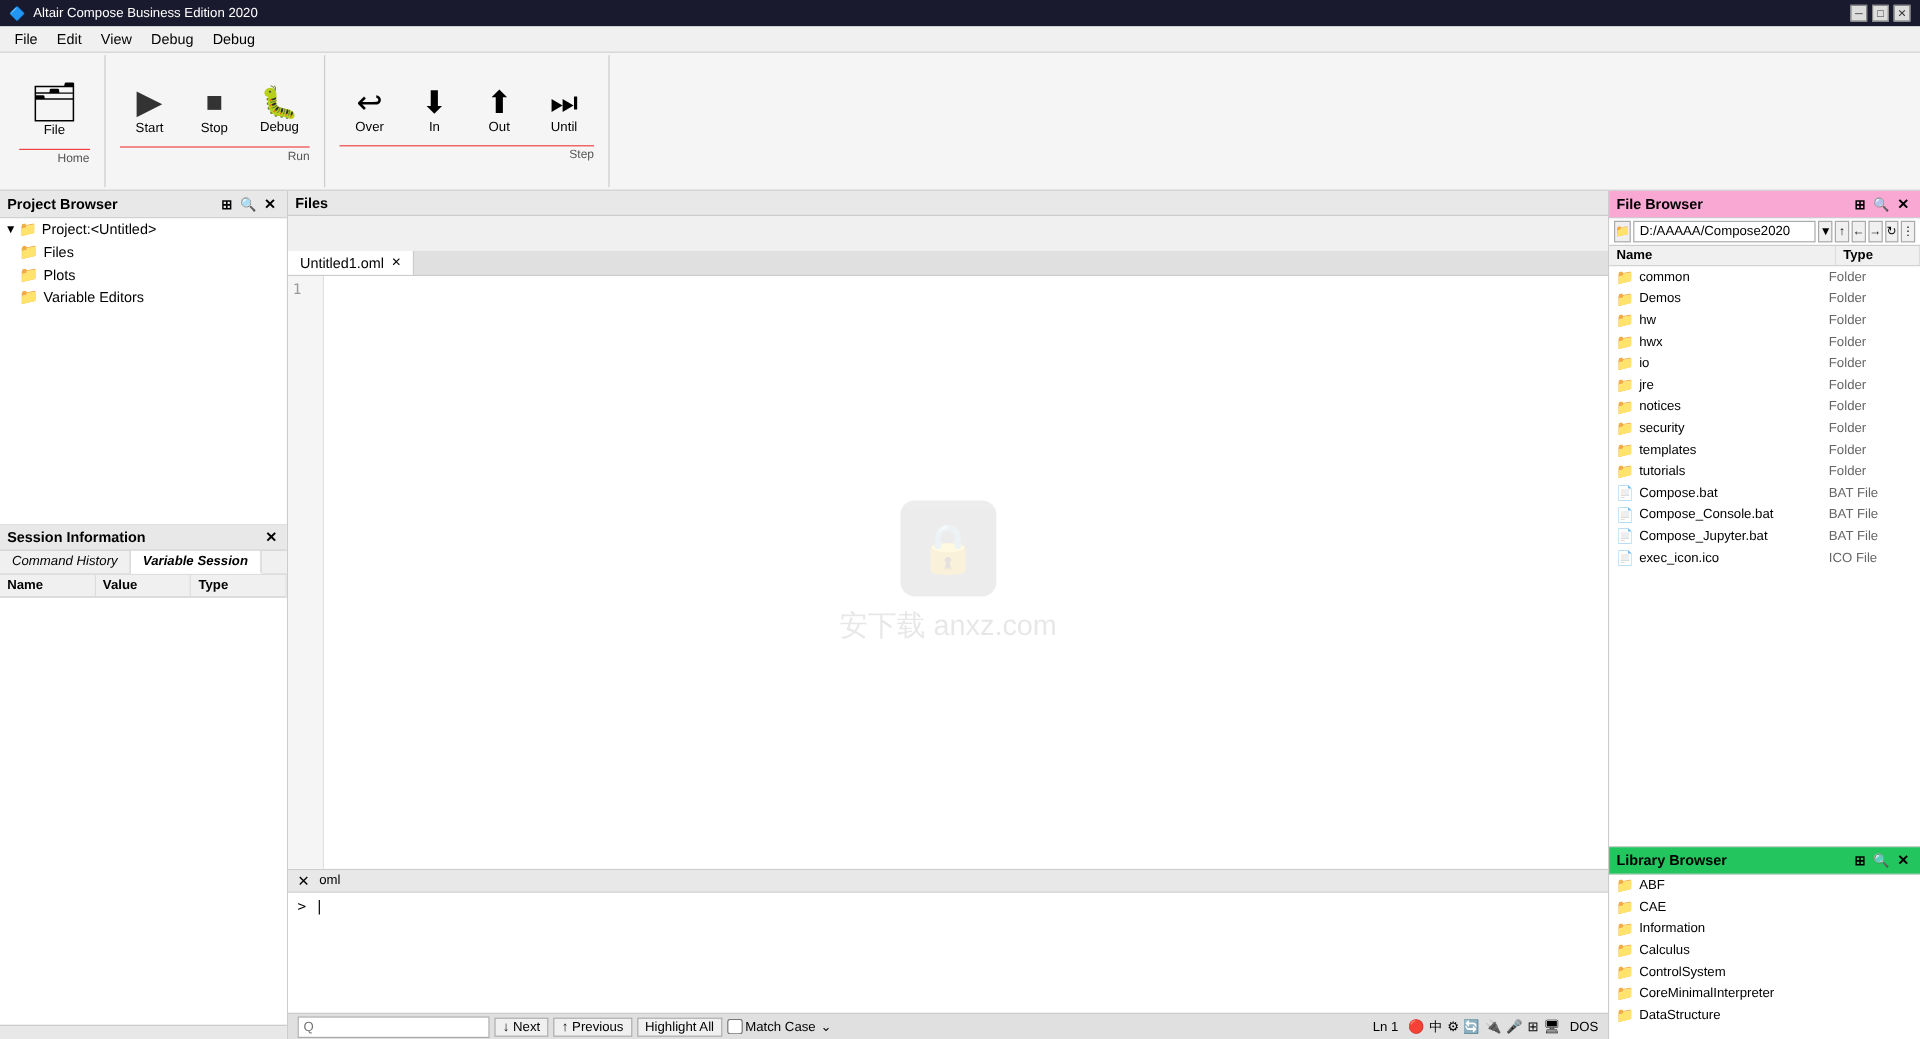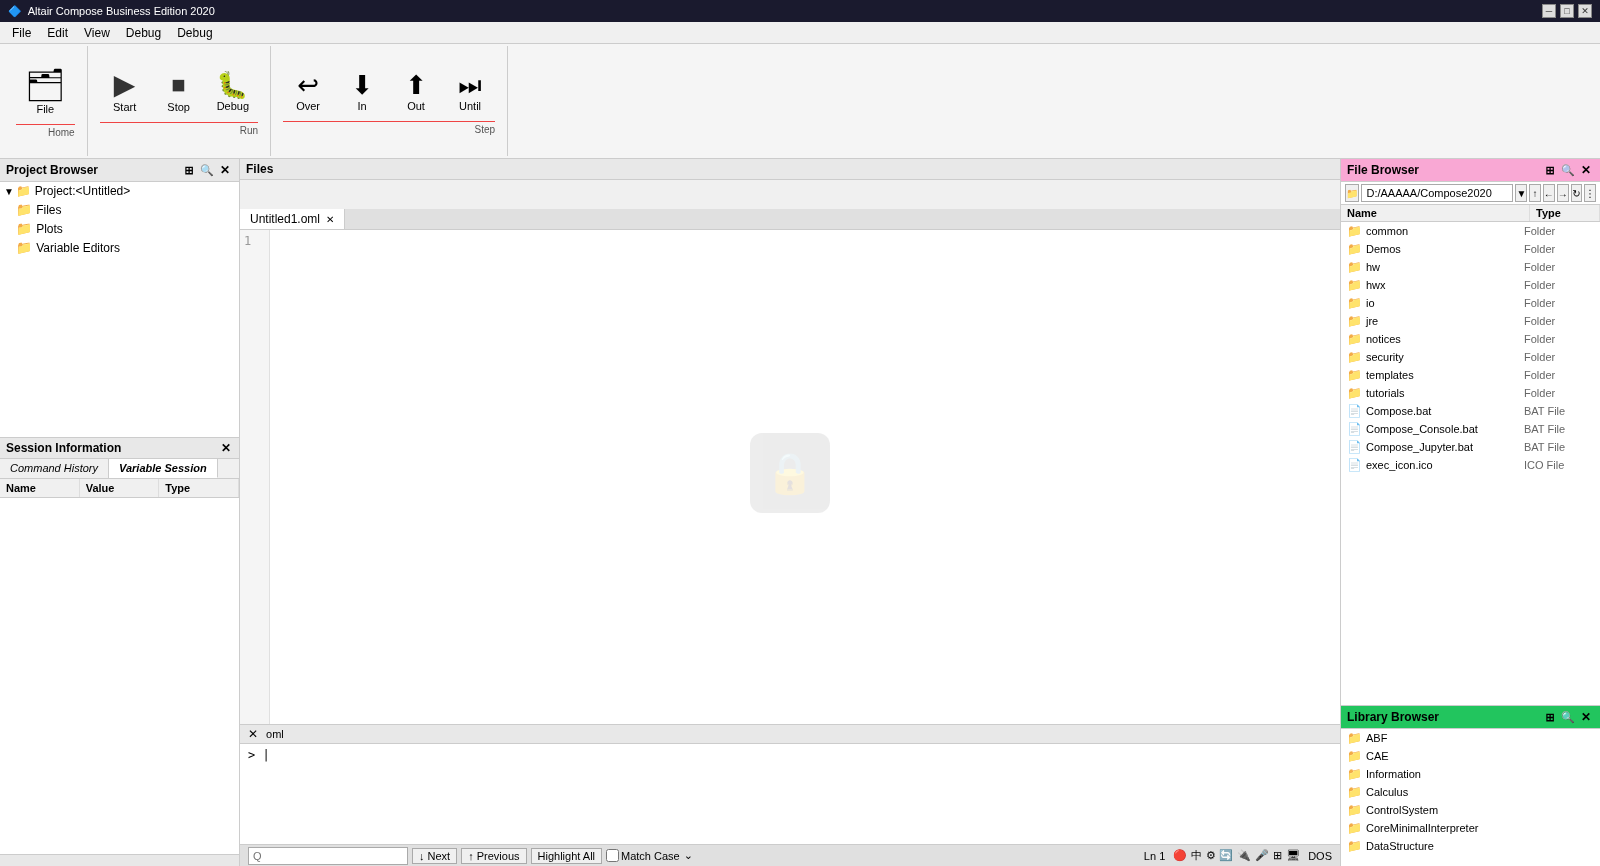--- a/index.html
+++ b/index.html
@@ -242,20 +242,21 @@
       </div>
     </div>
     <div class="editor-area">
       <div class="line-numbers">
         <div>1</div>
       </div>
       <div class="editor-text"></div>
 
       <div class="watermark">
         <div class="watermark-icon">🔒</div>
+        <div class="watermark-text">安下载 anxz.com</div>
       </div>
     </div>
 
     <div class="console-area">
       <div class="console-title-bar">
         <div style="display:flex; align-items:center; gap:6px;">
           <span class="close-x">✕</span>
           <span>oml</span>
         </div>
       </div>

